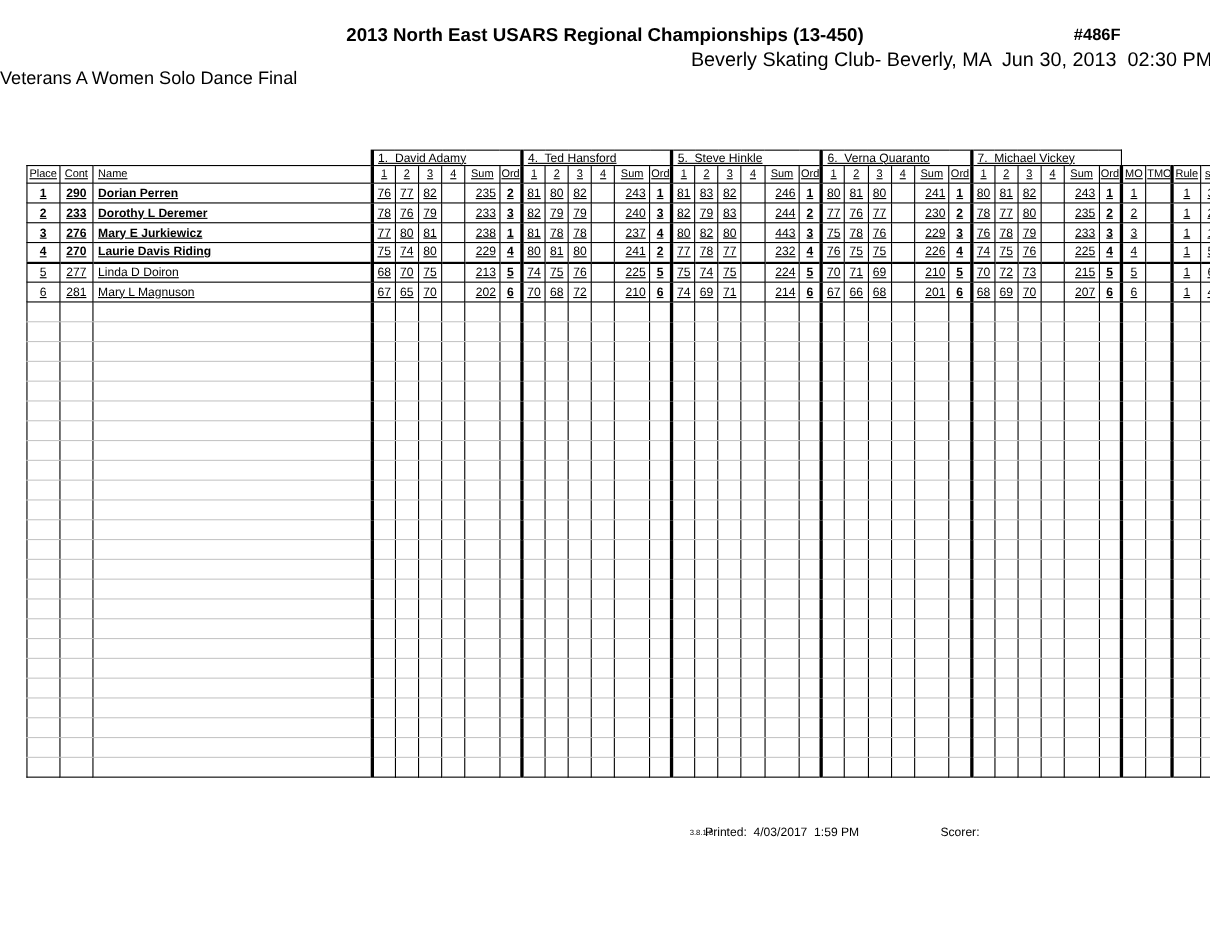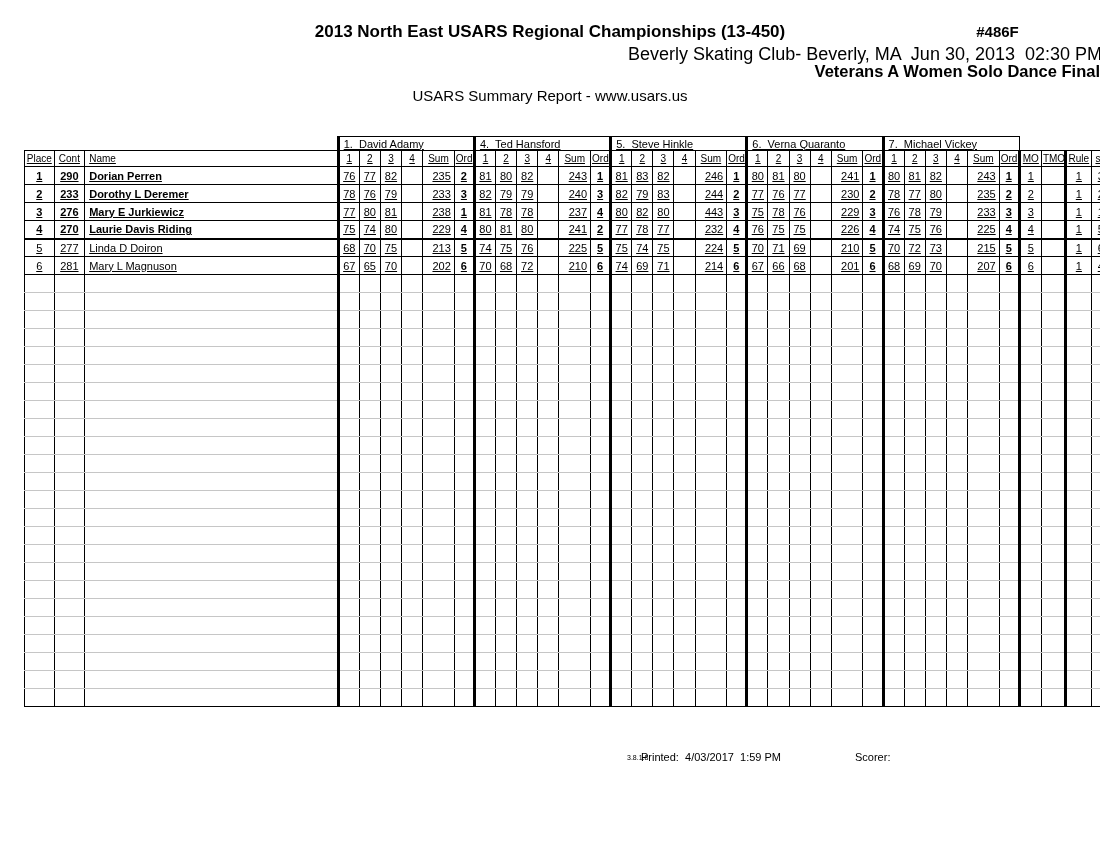--- a/index.html
+++ b/index.html
@@ -8,21 +8,21 @@
     width:1100px; height:850px;
     font-family:"Liberation Sans", sans-serif;
     color:#000;
   }
   .page { position:relative; width:1100px; height:850px; background:#fff; overflow:hidden; }
 
   .reqs { position:absolute; left:18px; top:23px; font-size:10.5px; line-height:13px; white-space:pre; }
 
   .title    { position:absolute; top:22px; left:0; width:100%; text-align:center; font-size:17px;   font-weight:bold; white-space:pre; }
   .subtitle { position:absolute; top:44px; left:2px; width:100%; text-align:right; font-size:18px;   white-space:pre; }
-  .event    { position:absolute; top:62px; left:0; width:100%; text-align:right; font-size:16.5px; font-weight:bold; white-space:pre; }
+  .event    { position:absolute; top:62px; left:0; width:100%; text-align:left; font-size:16.5px; font-weight:normal; white-space:pre; }
   .report   { position:absolute; top:87px; left:0; width:100%; text-align:center; font-size:15px;   white-space:pre; }
   .code     { position:absolute; top:23px; left:940px; width:115px; text-align:center; font-size:15px; font-weight:bold; }
 
   table.results { position:absolute; left:24px; top:136px; border-collapse:collapse; table-layout:fixed; width:1087px;text-decoration:underline; }
   .results td {
     border:1px solid #000; font-size:11px; height:18px; padding:0 1px;
     overflow:hidden; white-space:pre; vertical-align:middle;
   }
   .jrow td { height:14px; font-size:11px; }
   .hrow td { height:16px; font-size:10px; }
@@ -43,21 +43,20 @@
 </style>
 </head>
 <body>
 
 <div class="page">
 
 
   <div class="title">2013 North East USARS Regional Championships (13-450)</div>
   <div class="subtitle">Beverly Skating Club- Beverly, MA  Jun 30, 2013  02:30 PM</div>
   <div class="event">Veterans A Women Solo Dance Final</div>
-  <div class="report">USARS Summary Report - www.usars.us</div>
   <div class="code">#486F</div>
 
   <table class="results">
       <colgroup>
         <col style="width: 28px;">
         <col style="width: 29px;">
         <col style="width: 240px;">
         <col style="width: 20px;">
         <col style="width: 20px;">
         <col style="width: 20px;">

